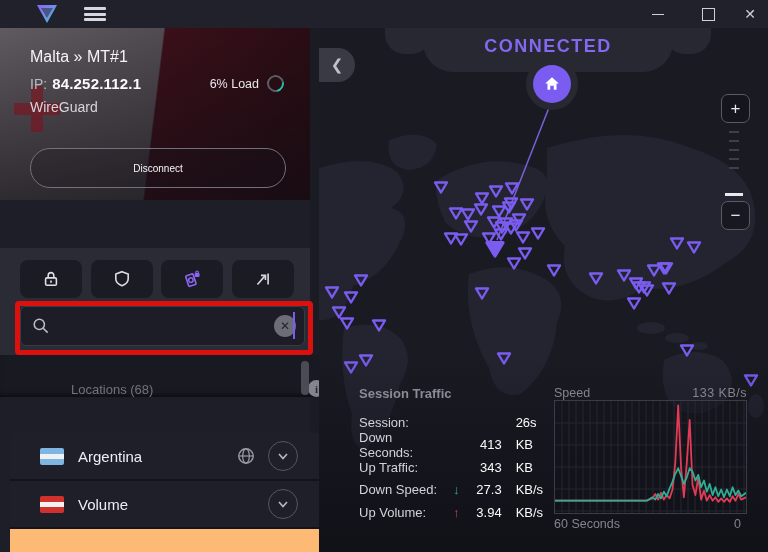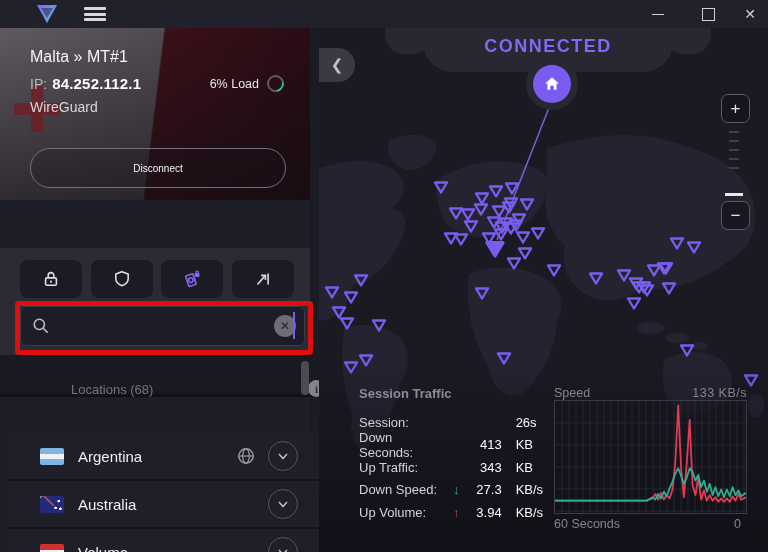--- a/index.html
+++ b/index.html
@@ -220,31 +220,20 @@
           <span class="flag ar"></span>
           <span class="cname">Argentina</span>
           <span class="rowicons">
             <span>
               <svg width="20" height="20" viewBox="0 0 18 18">
                 <circle cx="9" cy="9" r="6.5" fill="none" stroke="#9a9aa4" stroke-width="1.3"></circle>
                 <ellipse cx="9" cy="9" rx="3" ry="6.5" fill="none" stroke="#9a9aa4" stroke-width="1.1"></ellipse>
                 <line x1="2.5" y1="9" x2="15.5" y2="9" stroke="#9a9aa4" stroke-width="1.1"></line>
               </svg>
             </span>
-            <span class="chev-circle">
-              <svg width="14" height="14" viewBox="0 0 14 14">
-                <polyline points="3,5 7,9.5 11,5" fill="none" stroke="#b9b9c1" stroke-width="1.6"></polyline>
-              </svg>
-            </span>
-          </span>
-        </div>
-        <div class="crow">
-          <span class="flag au"></span>
-          <span class="cname">Australia</span>
-          <span class="rowicons">
             <span class="chev-circle">
               <svg width="14" height="14" viewBox="0 0 14 14">
                 <polyline points="3,5 7,9.5 11,5" fill="none" stroke="#b9b9c1" stroke-width="1.6"></polyline>
               </svg>
             </span>
           </span>
         </div>
         <div class="crow">
           <span class="flag at"></span>
           <span class="cname">Volume</span>

